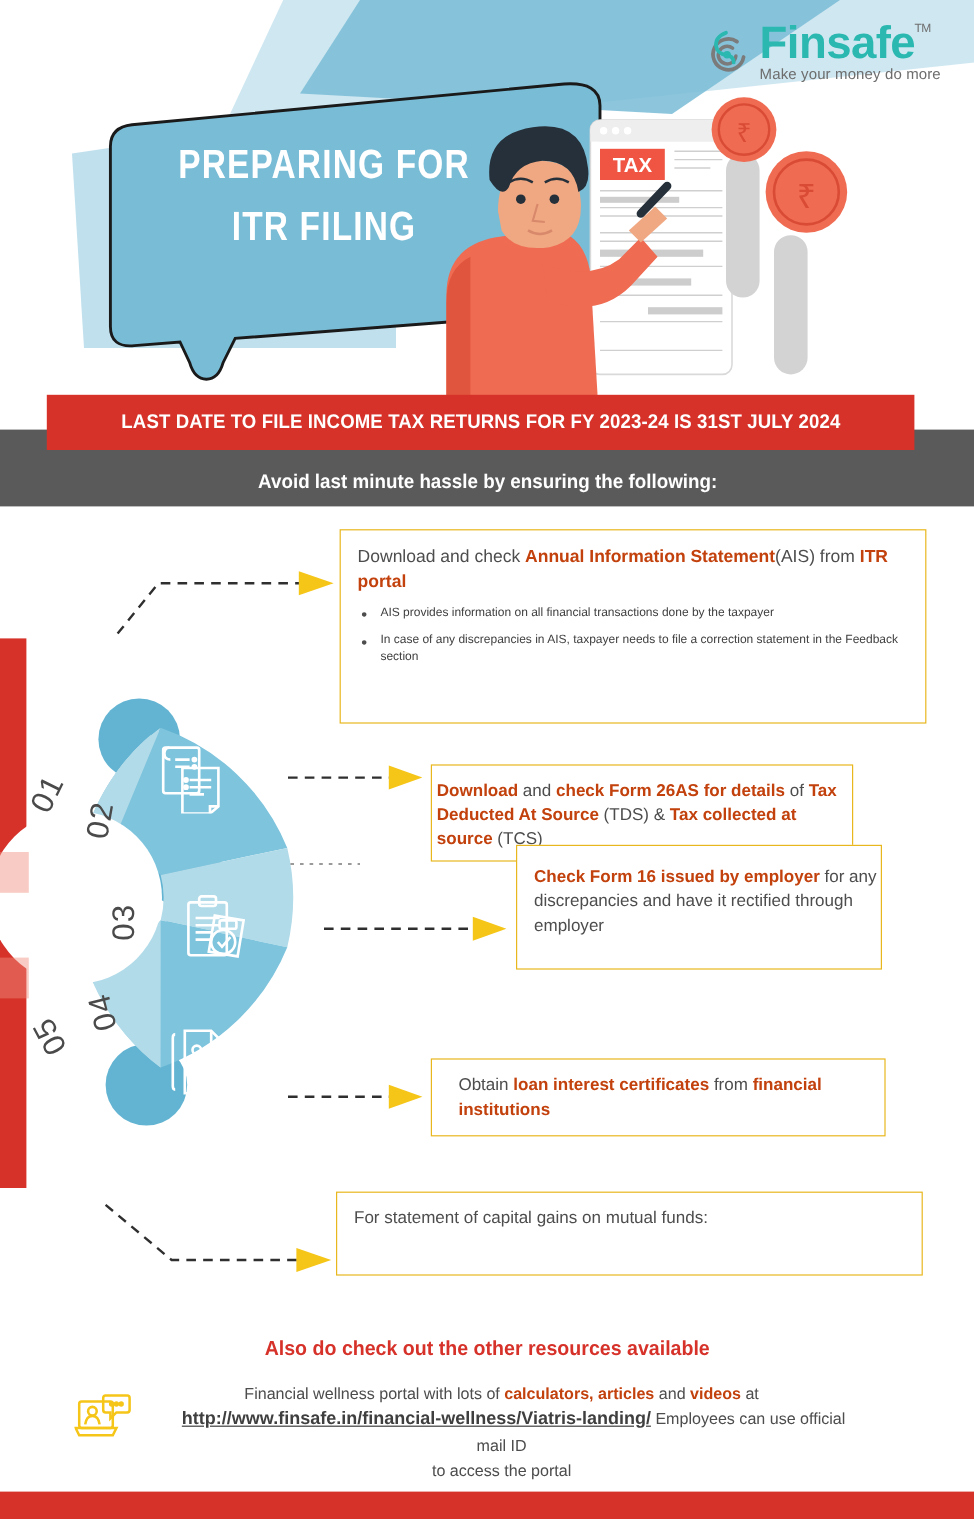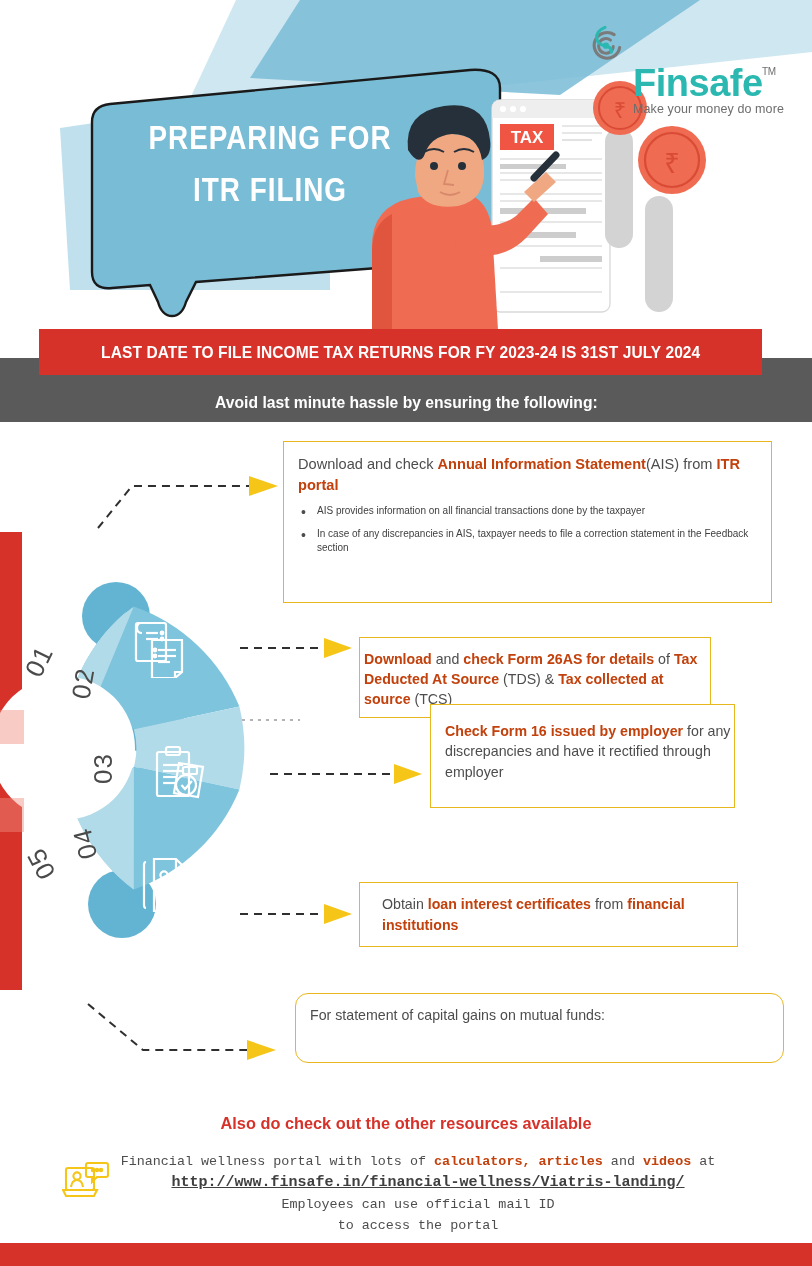--- a/index.html
+++ b/index.html
@@ -22,21 +22,20 @@
     position: absolute; right: 28px; top: 18px;
     display: flex; align-items: flex-start; gap: 6px;
   }
   .logo-mark { width: 44px; height: 44px; flex: none; margin-top: 2px; }
   .logo-text-block { display: flex; flex-direction: column; align-items: flex-start; }
   .logo-word {
     font-size: 38px; font-weight: bold; color: #2bb8b0;
     letter-spacing: -0.5px; line-height: 0.95;
     font-family: "Liberation Sans", sans-serif;
     position: relative;
-    margin-top: 47px;
   }
   .logo-tm {
     position: absolute; right: -13px; top: 2px;
     font-size: 10px; font-weight: normal; color: #6f6f6f;
   }
   .logo-tag {
     font-size: 12.5px; color: #6d6d6d; margin-top: 1px; letter-spacing: 0.1px;
   }
 
   
@@ -122,21 +121,21 @@
   .foot-title {
     position: absolute; left: 0; top: 1114px; width: 812px; text-align: center;
     color: #d6322a; font-weight: bold; font-size: 17px;
     font-family: "Liberation Sans Narrow","Liberation Sans", sans-serif;
     transform: scaleX(0.96);
   }
   .foot-icon { position: absolute; left: 62px; top: 1160px; width: 48px; height: 44px; }
   .foot-text {
     position: absolute; left: 118px; top: 1152px; width: 600px;
     text-align: center; font-size: 13.4px; line-height: 1.52; color: #4d4d4d;
-    font-family: Liberation Mono, monospace;
+    font-family: Liberation Sans, sans-serif;
   }
   .foot-text b { font-weight: bold; }
   .bottom-bar {
     position: absolute; left: 0; top: 1243px; width: 812px; height: 23px;
     background: #d6322a;
   }
 </style>
 </head>
 <body>
 
@@ -431,21 +430,21 @@
       <b>Check Form 16 issued by employer</b><span> for any discrepancies and have it rectified through employer</span>
     </div>
   </div>
 
   <div class="card" style="left:359px; top:882px; width:379px; height:65px; padding:0 0 0 22px; display:flex; align-items:center;">
     <div class="card-body">
       <span>Obtain </span><b>loan interest certificates</b><span> from </span><b>financial institutions</b>
     </div>
   </div>
 
-  <div class="card" style="left:295px; top:993px; width:489px; height:70px; padding:11px 14px;border-radius:13px;">
+  <div class="card" style="left:280px; top:993px; width:489px; height:70px; padding:11px 14px;">
     <div class="card-body">For statement of capital gains on mutual funds:</div>
   </div>
 
   <div class="foot-title">Also do check out the other resources available</div>
 
   <div class="foot-icon">
     <svg width="48" height="44" viewBox="0 0 48 44" fill="none" stroke="#f5c518" stroke-width="2.1">
       <rect x="4" y="8" width="28" height="22" rx="2"></rect>
       <path d="M1 30 h34 l-3 6 h-28 z"></path>
       <circle cx="15" cy="16" r="3.6"></circle>

